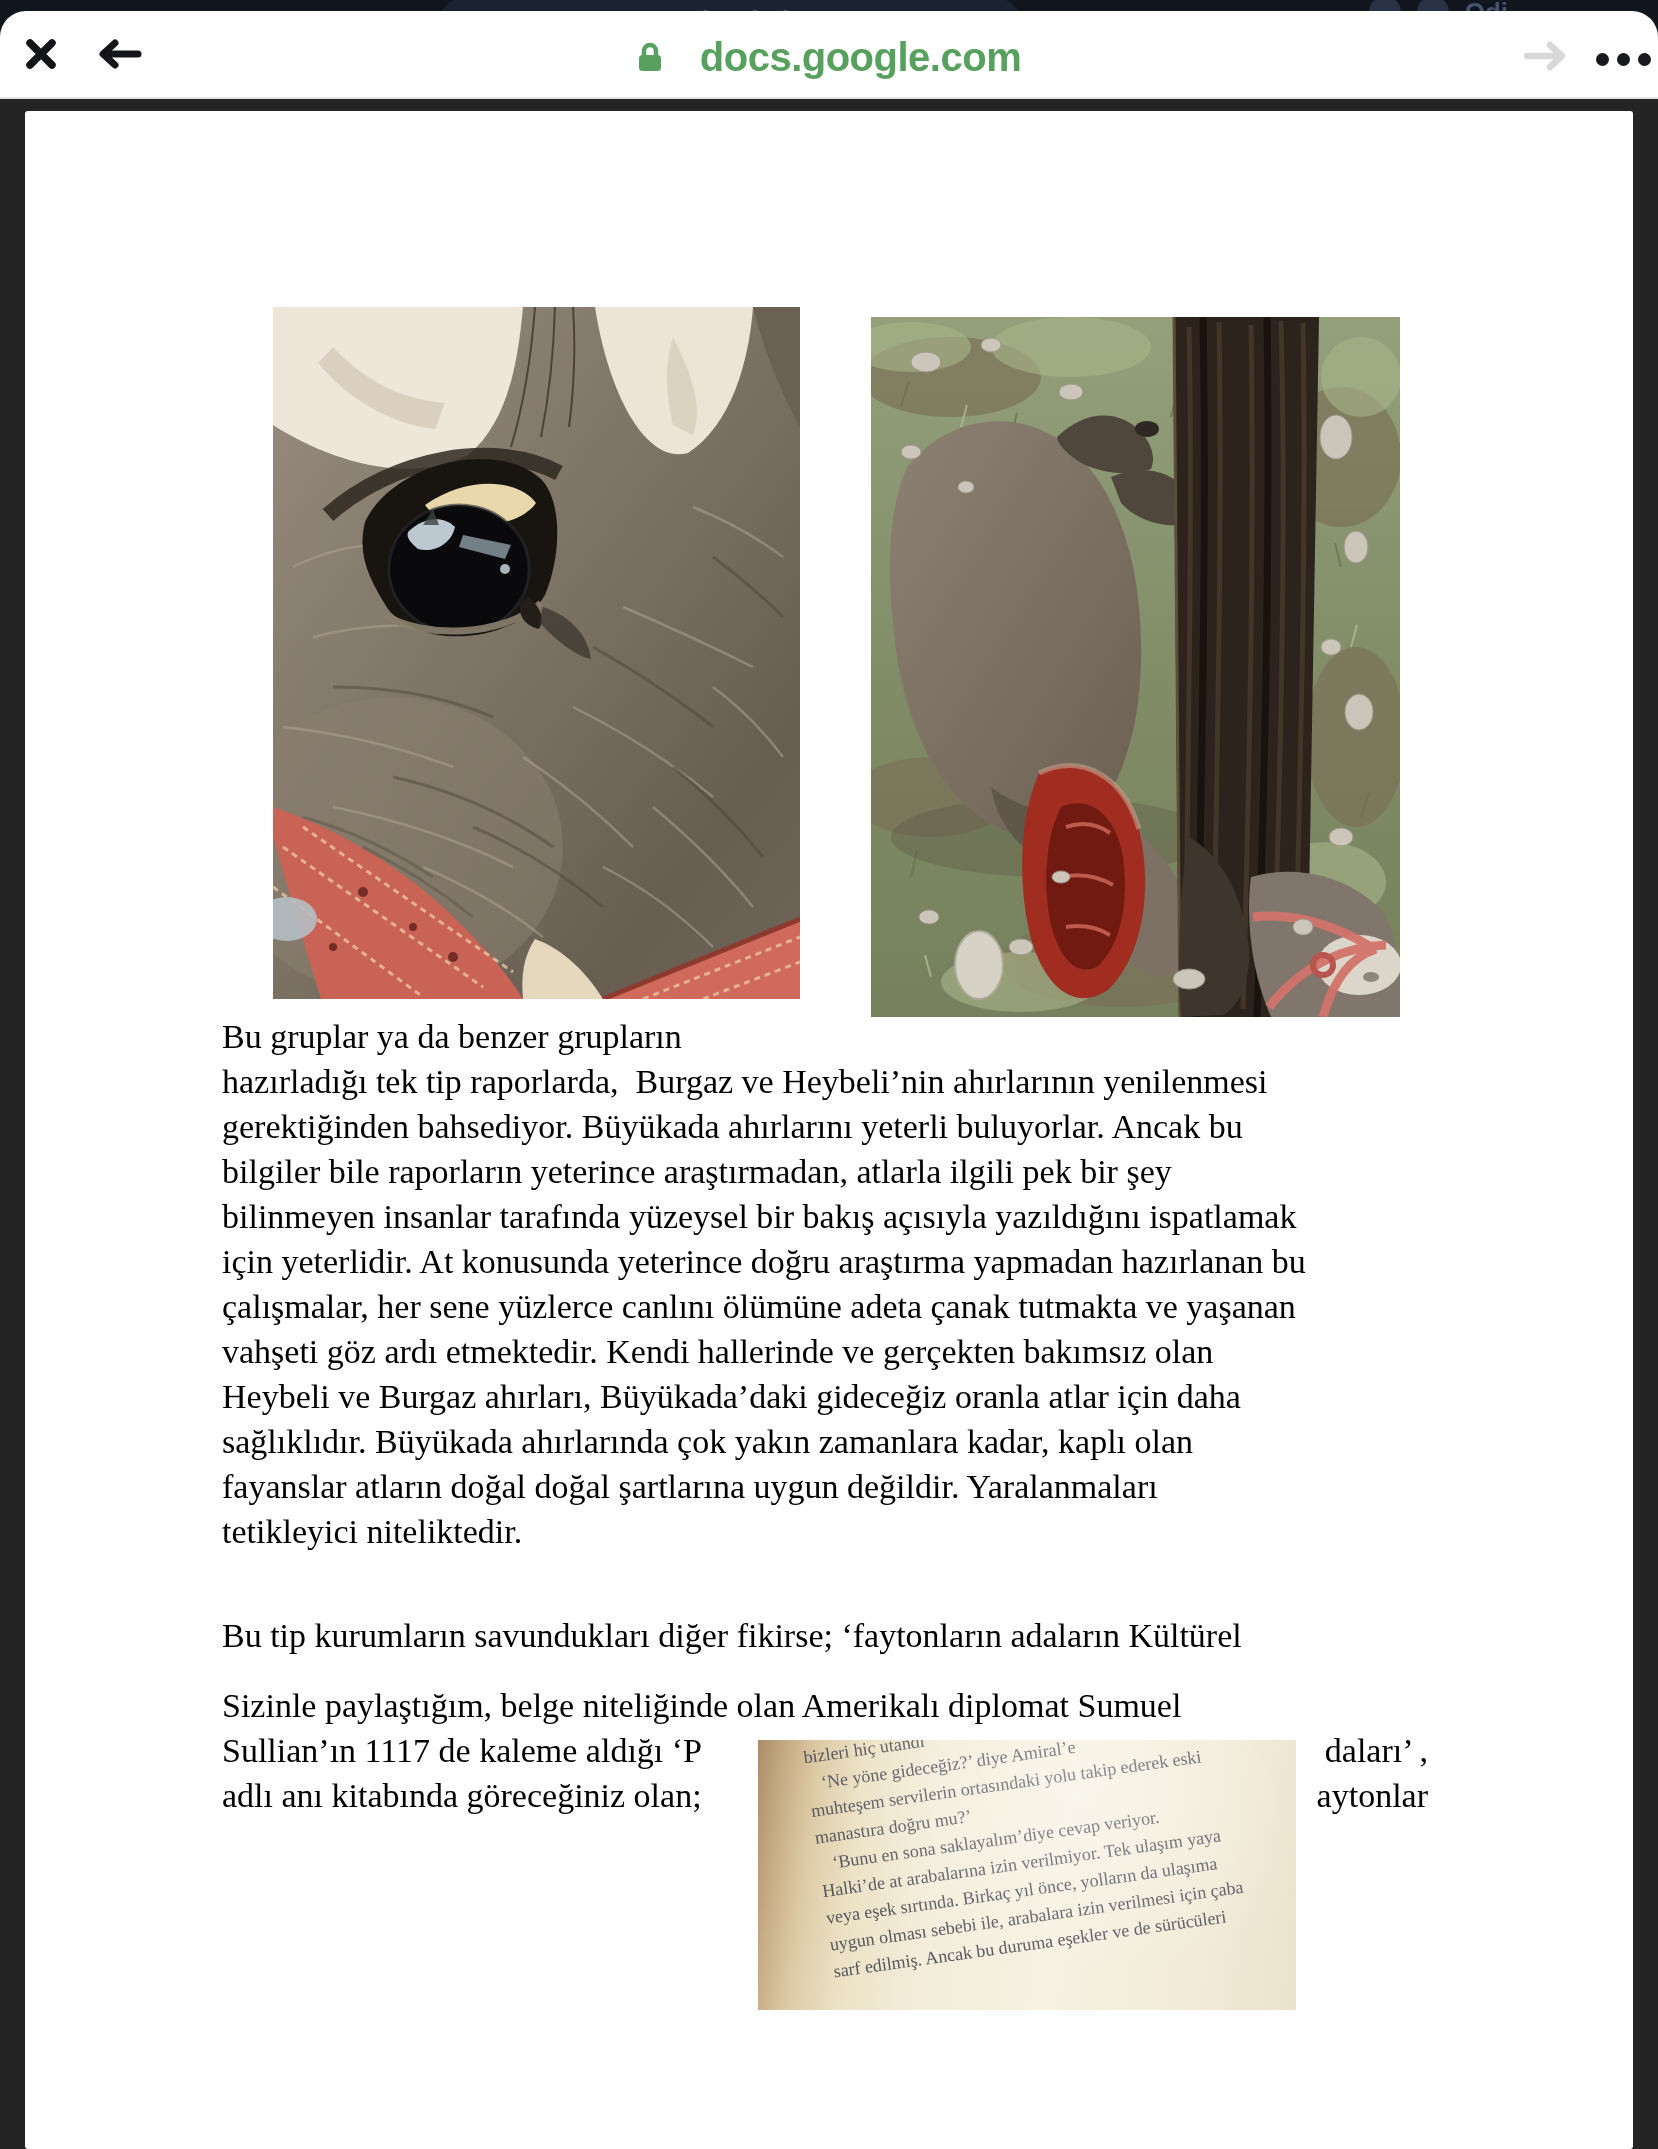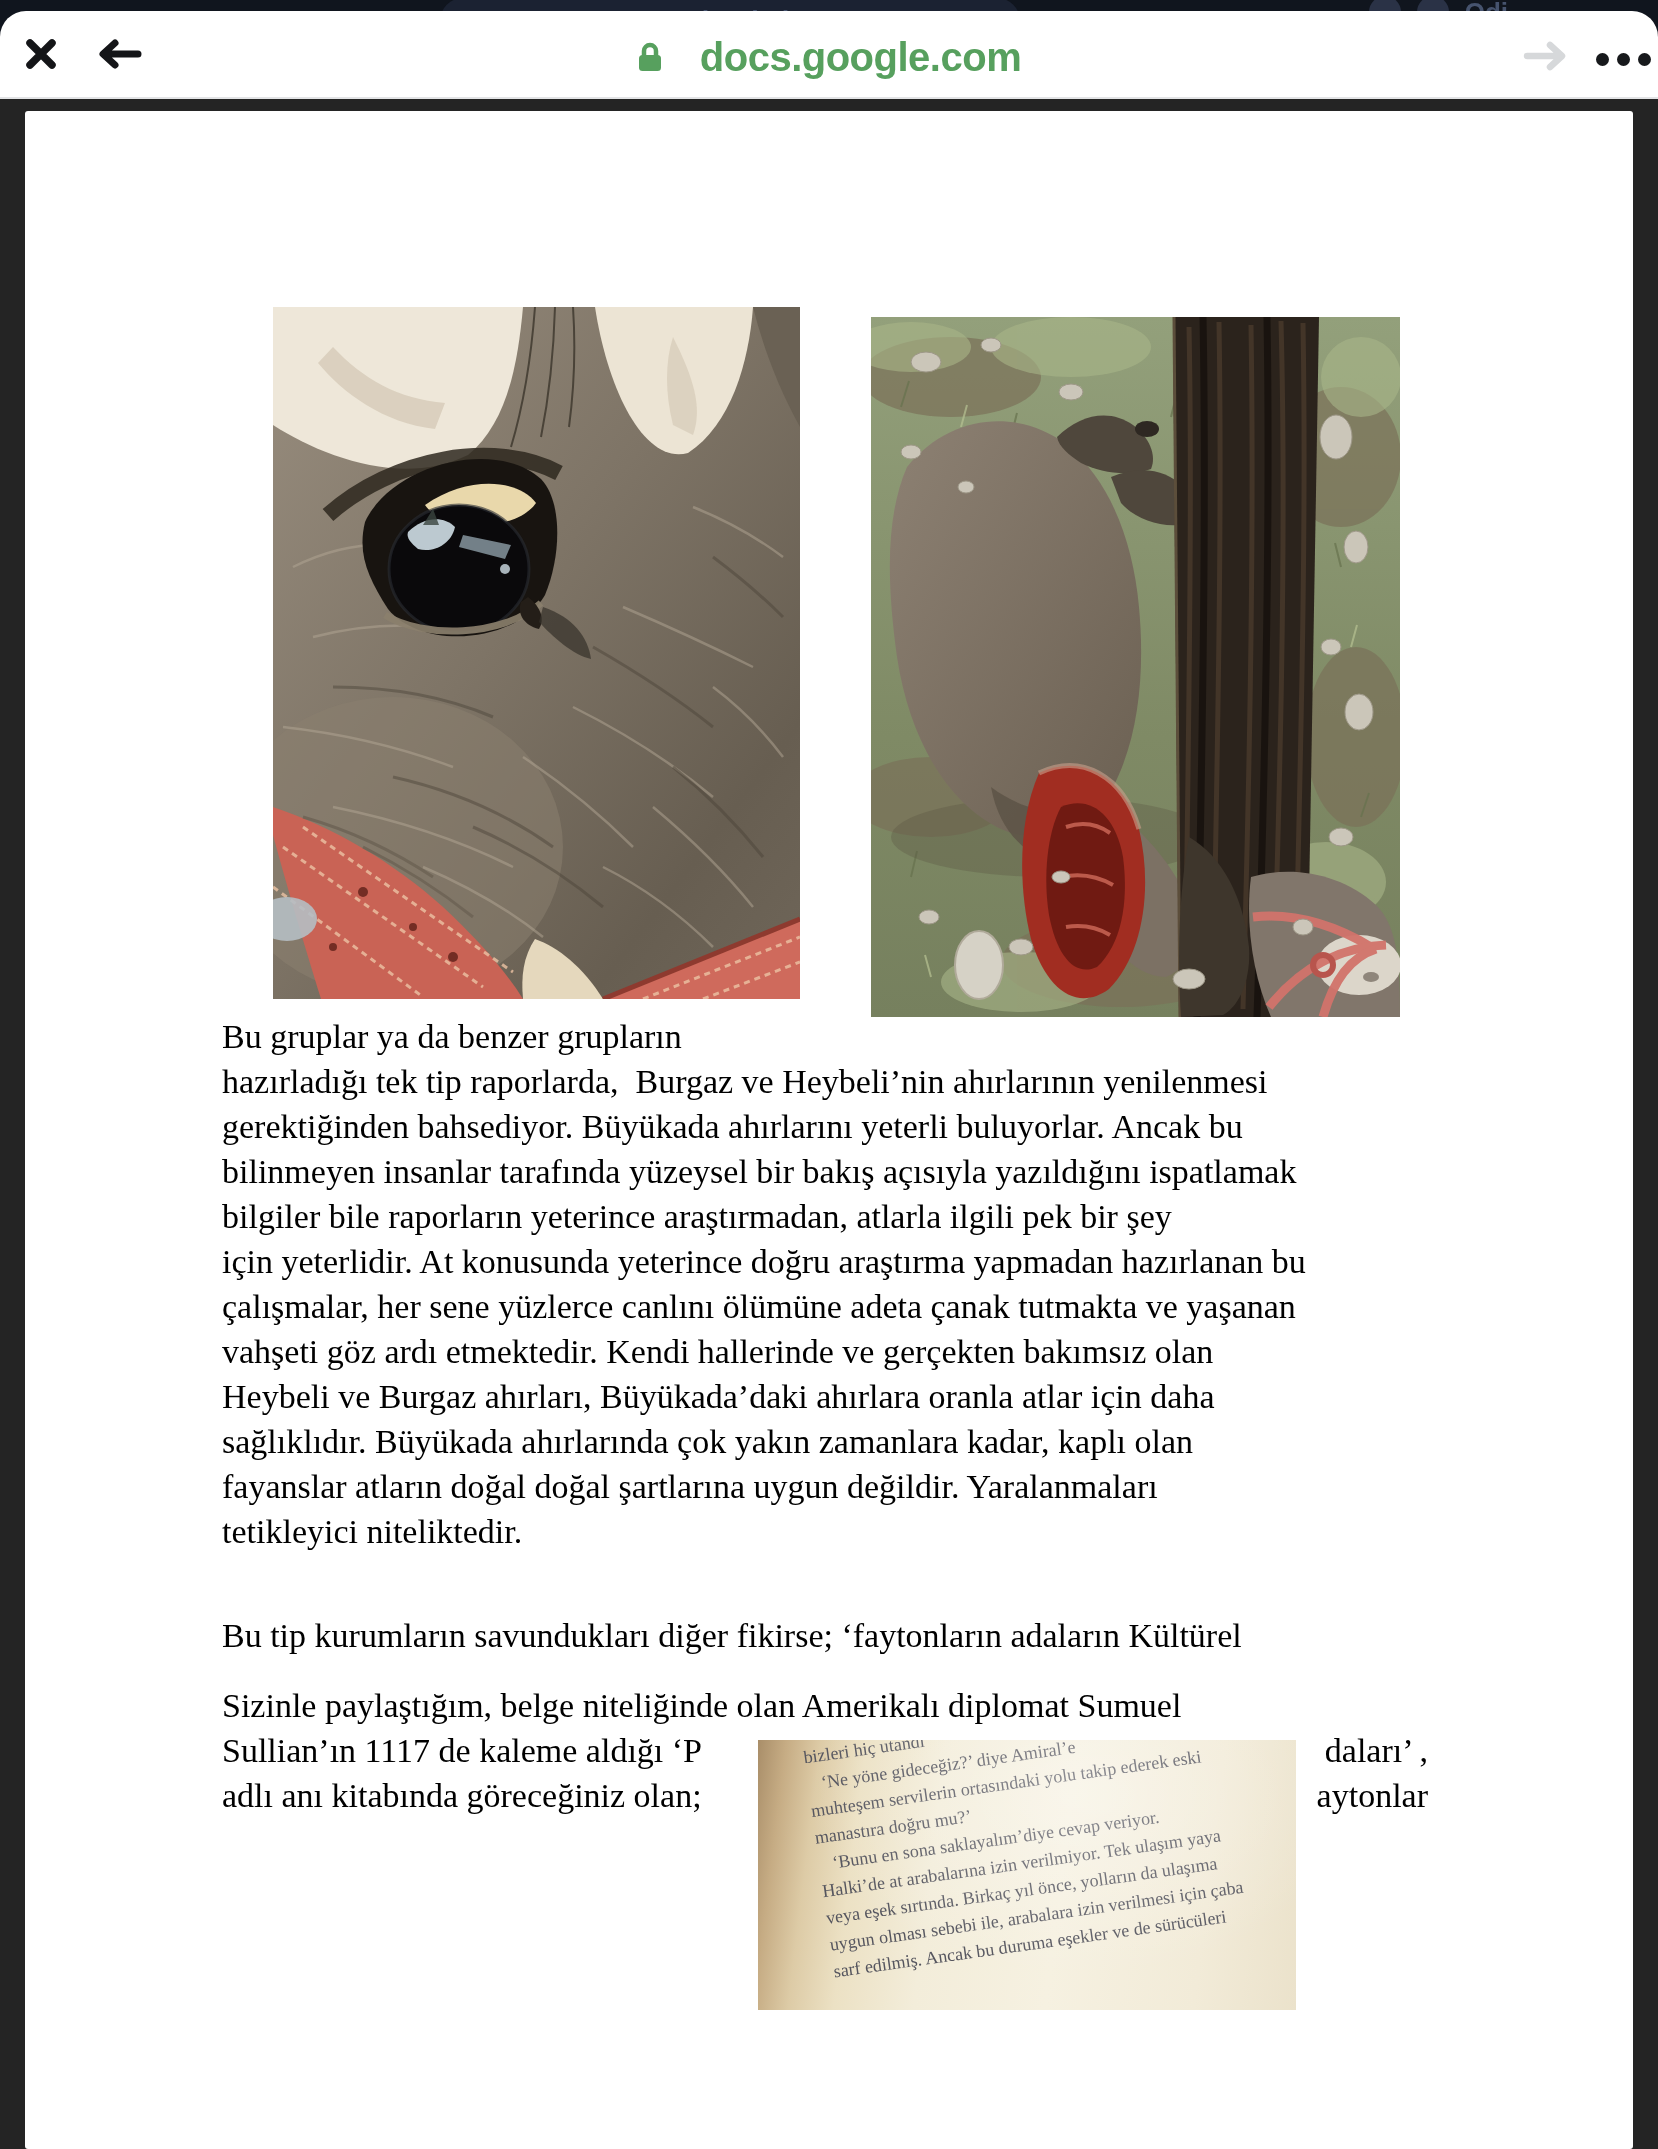--- a/index.html
+++ b/index.html
@@ -295,26 +295,26 @@
       </g>
       <ellipse cx="108" cy="648" rx="24" ry="34" fill="#d6d2c6" stroke="#b0aa9a" stroke-width="2"></ellipse>
     </svg>
   </div>
 
   <div class="doc-text">
     <div id="para1">
       <div class="tl">Bu gruplar ya da benzer grupların</div>
       <div class="tl">hazırladığı tek tip raporlarda,  Burgaz ve Heybeli’nin ahırlarının yenilenmesi</div>
       <div class="tl">gerektiğinden bahsediyor. Büyükada ahırlarını yeterli buluyorlar. Ancak bu</div>
+      <div class="tl">bilgiler bile raporların yeterince araştırmadan, atlarla ilgili pek bir şey</div>
       <div class="tl">bilinmeyen insanlar tarafında yüzeysel bir bakış açısıyla yazıldığını ispatlamak</div>
-      <div class="tl">bilgiler bile raporların yeterince araştırmadan, atlarla ilgili pek bir şey</div>
       <div class="tl">için yeterlidir. At konusunda yeterince doğru araştırma yapmadan hazırlanan bu</div>
       <div class="tl">çalışmalar, her sene yüzlerce canlını ölümüne adeta çanak tutmakta ve yaşanan</div>
       <div class="tl">vahşeti göz ardı etmektedir. Kendi hallerinde ve gerçekten bakımsız olan</div>
-      <div class="tl">Heybeli ve Burgaz ahırları, Büyükada’daki ahırlara oranla atlar için daha</div>
+      <div class="tl">Heybeli ve Burgaz ahırları, Büyükada’daki gideceğiz oranla atlar için daha</div>
       <div class="tl">sağlıklıdır. Büyükada ahırlarında çok yakın zamanlara kadar, kaplı olan</div>
       <div class="tl">fayanslar atların doğal doğal şartlarına uygun değildir. Yaralanmaları</div>
       <div class="tl">tetikleyici niteliktedir.</div>
     </div>
     <div id="para2">
       <div class="tl">Bu tip kurumların savundukları diğer fikirse; ‘faytonların adaların Kültürel</div>
     </div>
     <div id="para3">
       <div class="tl">Sizinle paylaştığım, belge niteliğinde olan Amerikalı diplomat Sumuel</div>
       <div class="tl split">

